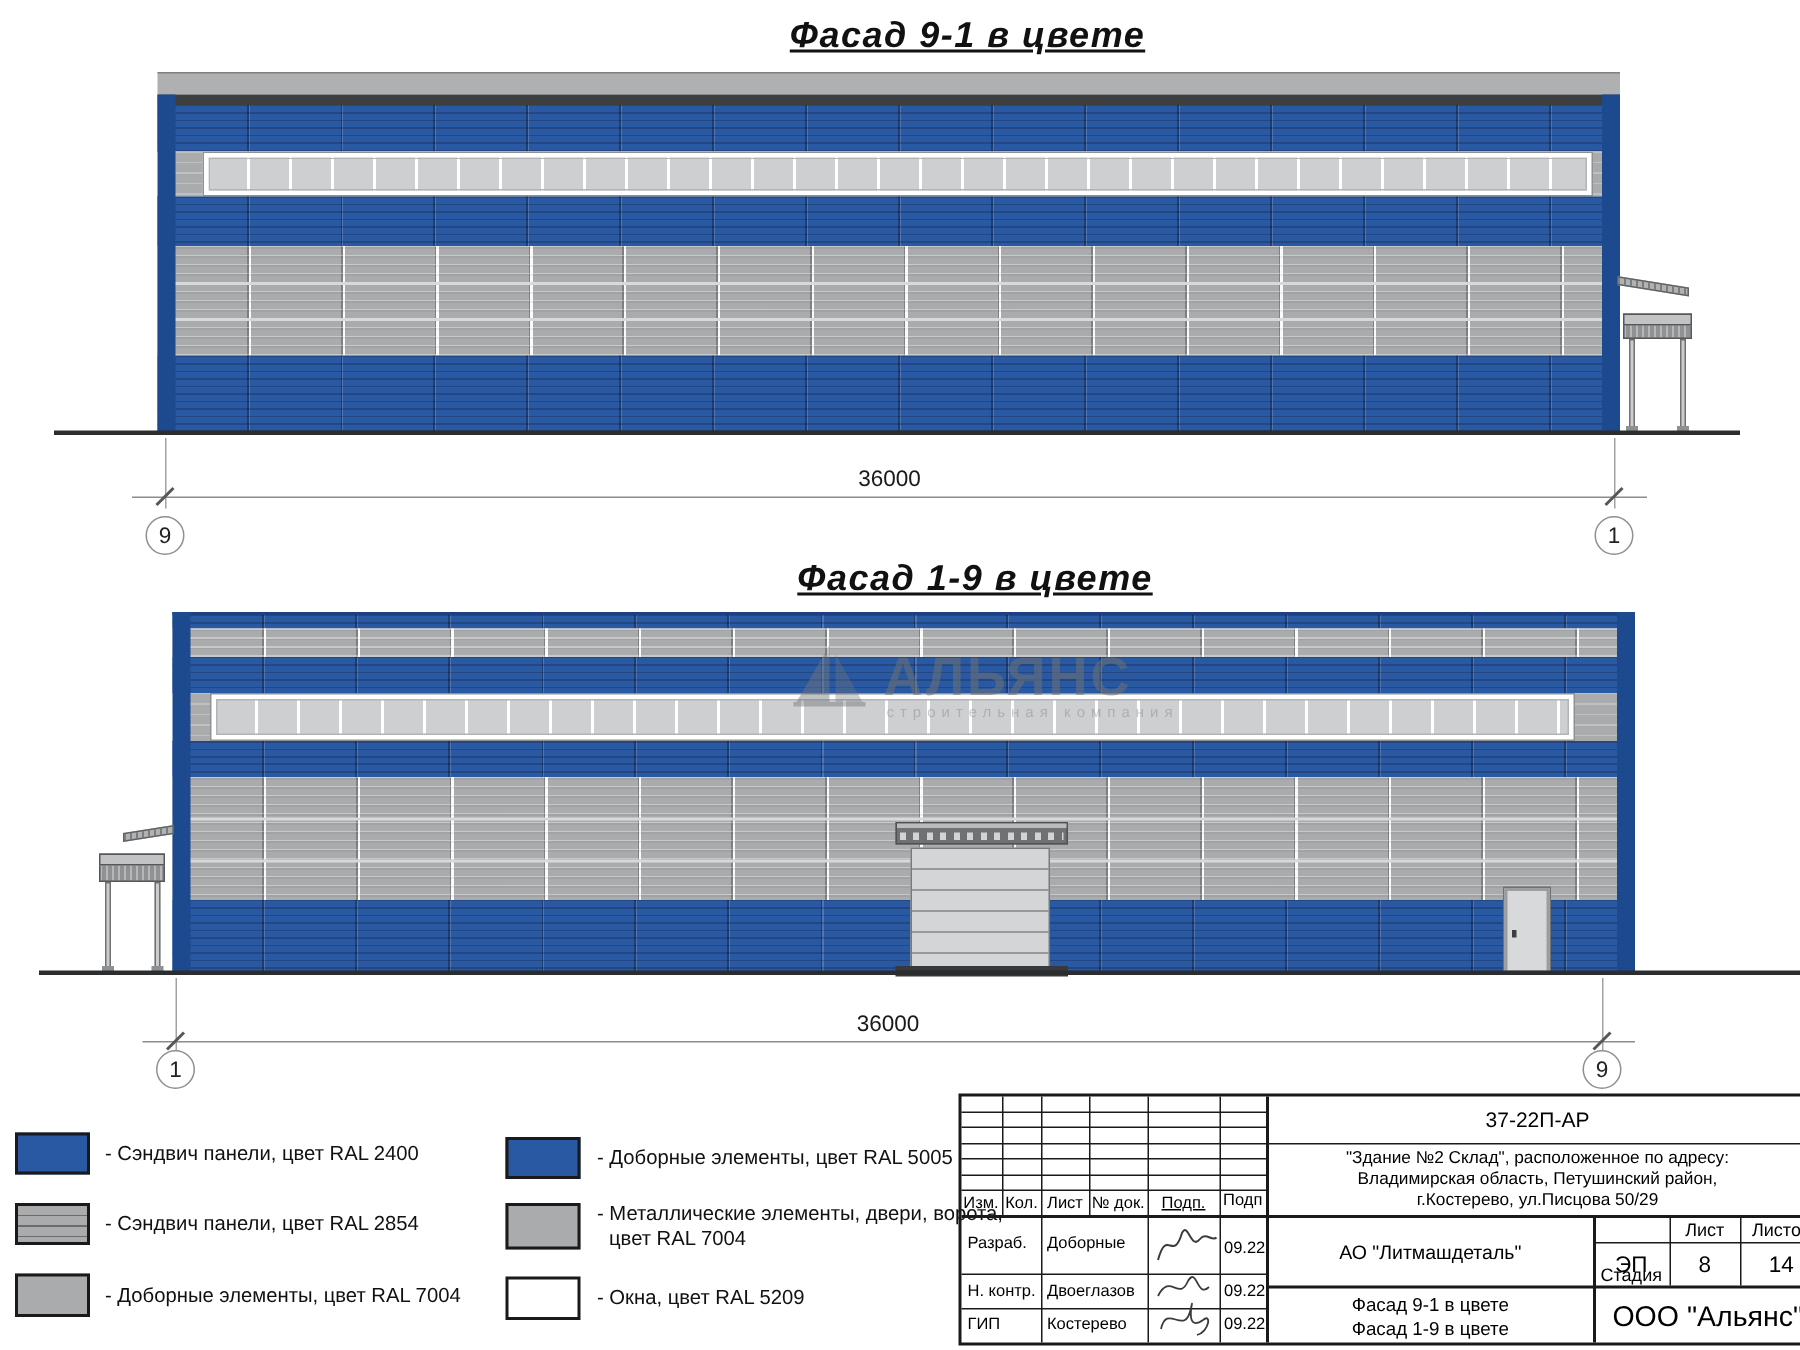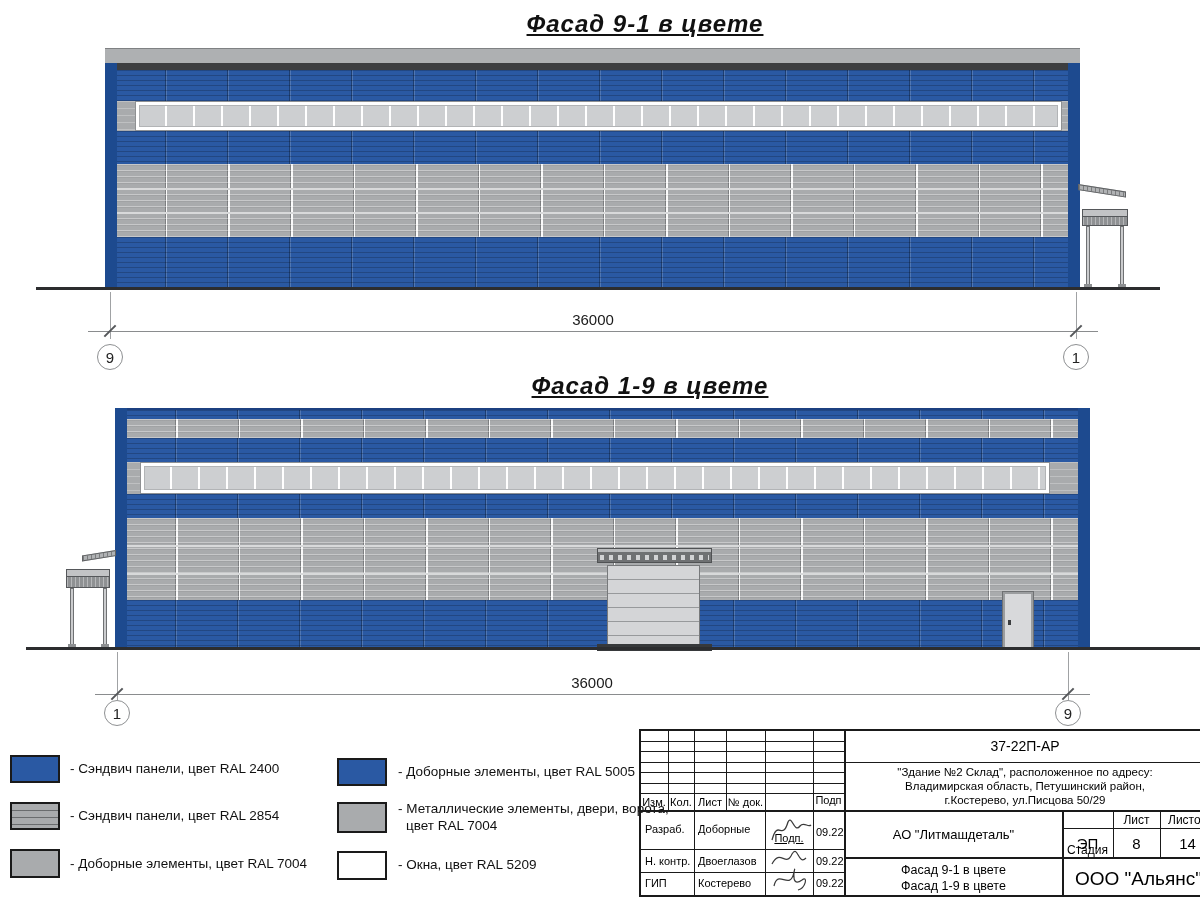--- a/index.html
+++ b/index.html
@@ -125,20 +125,29 @@
     <div class="abs corr" style="left: 0px; top: 86px; width: 975px; height: 24px; background-color: rgb(42, 89, 163);"></div>
     <div class="abs grayband" style="left: 0px; top: 110px; width: 975px; height: 82px; background-color: rgb(169, 171, 173);">
       <div class="sep" style="top:27px;"></div>
       <div class="sep" style="top:55px;"></div>
     </div>
     <div class="abs corr" style="left: 0px; top: 192px; width: 975px; height: 50px; background-color: rgb(42, 89, 163);"></div>
     <div class="abs" style="left: 0px; top: 0px; width: 12px; height: 242px; background-color: rgb(29, 74, 143);"></div>
     <div class="abs" style="left: 963px; top: 0px; width: 12px; height: 242px; background-color: rgb(29, 74, 143);"></div>
   </div>
 
+  <div class="abs" style="left:527px;top:426px;width:300px;height:56px;">
+    <svg class="abs" style="left:0;top:2px;" width="52" height="44" viewBox="0 0 52 44">
+      <path d="M26 2 L26 40 L4 40 Z" fill="rgba(115,118,121,0.45)"></path>
+      <path d="M30 8 L30 40 L48 40 Z" fill="rgba(115,118,121,0.35)"></path>
+      <rect x="2" y="40" width="48" height="3" fill="rgba(115,118,121,0.45)"></rect>
+    </svg>
+    <div class="abs wm" style="left:62px;top:4px;">АЛЬЯНС</div>
+    <div class="abs wmsub" style="left:64px;top:44px;">строительная компания</div>
+  </div>
 
   <div class="abs gcanopy" style="left:597px;top:548px;width:115px;height:15px;">
     <div class="lip"></div>
     <div class="dots"></div>
   </div>
   <div class="abs gate" style="left:607px;top:565px;width:93px;height:83px;"></div>
   <div class="abs thresh" style="left:597px;top:644px;width:115px;height:7px;"></div>
 
   <div class="abs door" style="left:1003px;top:592px;width:30px;height:57px;">
     <div class="knob"></div>
@@ -199,21 +208,21 @@
   <div class="abs hl" style="left:641px;top:783px;width:203px;"></div>
   <div class="abs hl" style="left:641px;top:793px;width:203px;"></div>
   <div class="abs hl2" style="left:641px;top:810px;width:574px;"></div>
   <div class="abs hl" style="left:641px;top:849px;width:203px;"></div>
   <div class="abs hl" style="left:641px;top:872px;width:203px;"></div>
 
   <div class="abs tb tbc" style="left:640px;top:796px;width:28px;">Изм.</div>
   <div class="abs tb tbc" style="left:668px;top:796px;width:26px;">Кол.</div>
   <div class="abs tb tbc" style="left:694px;top:796px;width:32px;">Лист</div>
   <div class="abs tb tbc" style="left:726px;top:796px;width:39px;">№ док.</div>
-  <div class="abs tb tbc" style="left:765px;top:832px;width:48px;text-decoration:underline;">Подп.</div>
+  <div class="abs tb tbc" style="left:765px;top:796px;width:48px;text-decoration:underline;">Подп.</div>
   <div class="abs tb tbc" style="left:813px;top:794px;width:31px;">Подп</div>
 
   <div class="abs tb" style="left:645px;top:823px;">Разраб.</div>
   <div class="abs tb" style="left:698px;top:823px;">Доборные</div>
   <div class="abs tb" style="left:816px;top:826px;">09.22</div>
 
   <div class="abs tb" style="left:645px;top:855px;">Н. контр.</div>
   <div class="abs tb" style="left:698px;top:855px;">Двоеглазов</div>
   <div class="abs tb" style="left:816px;top:855px;">09.22</div>
 

